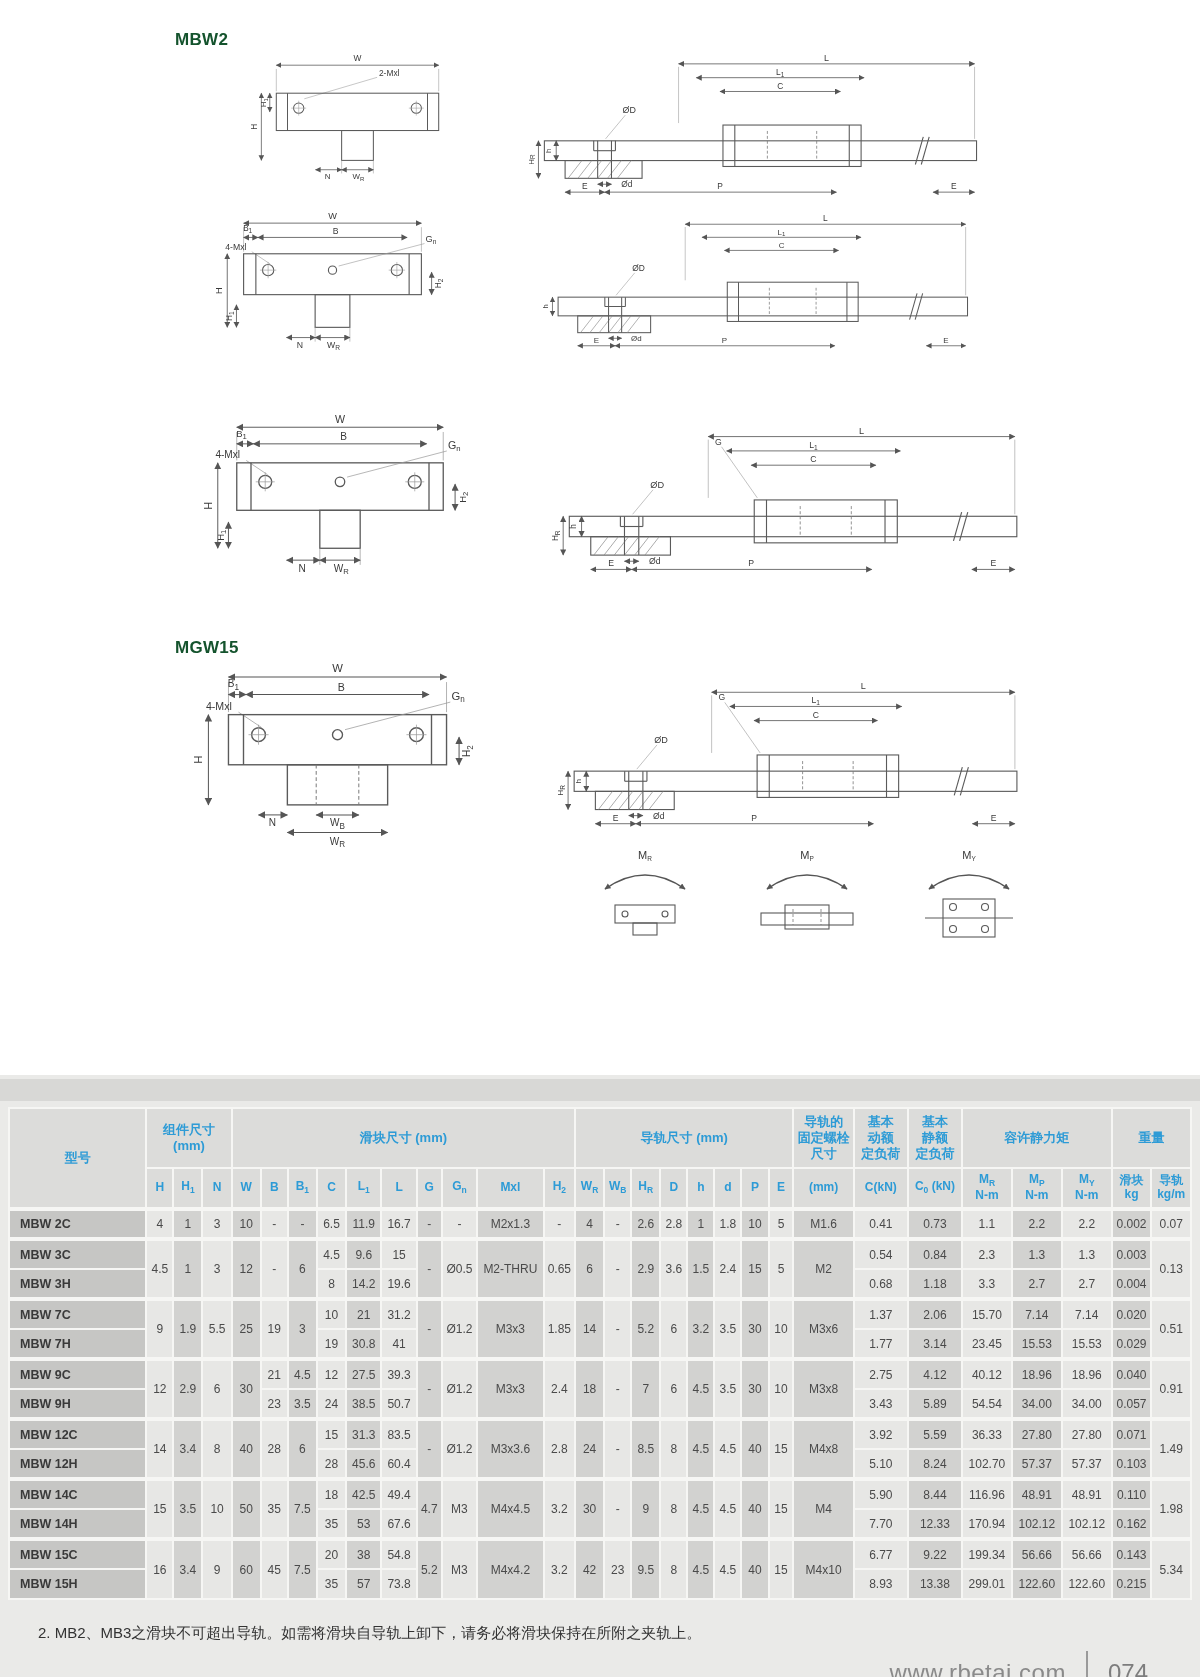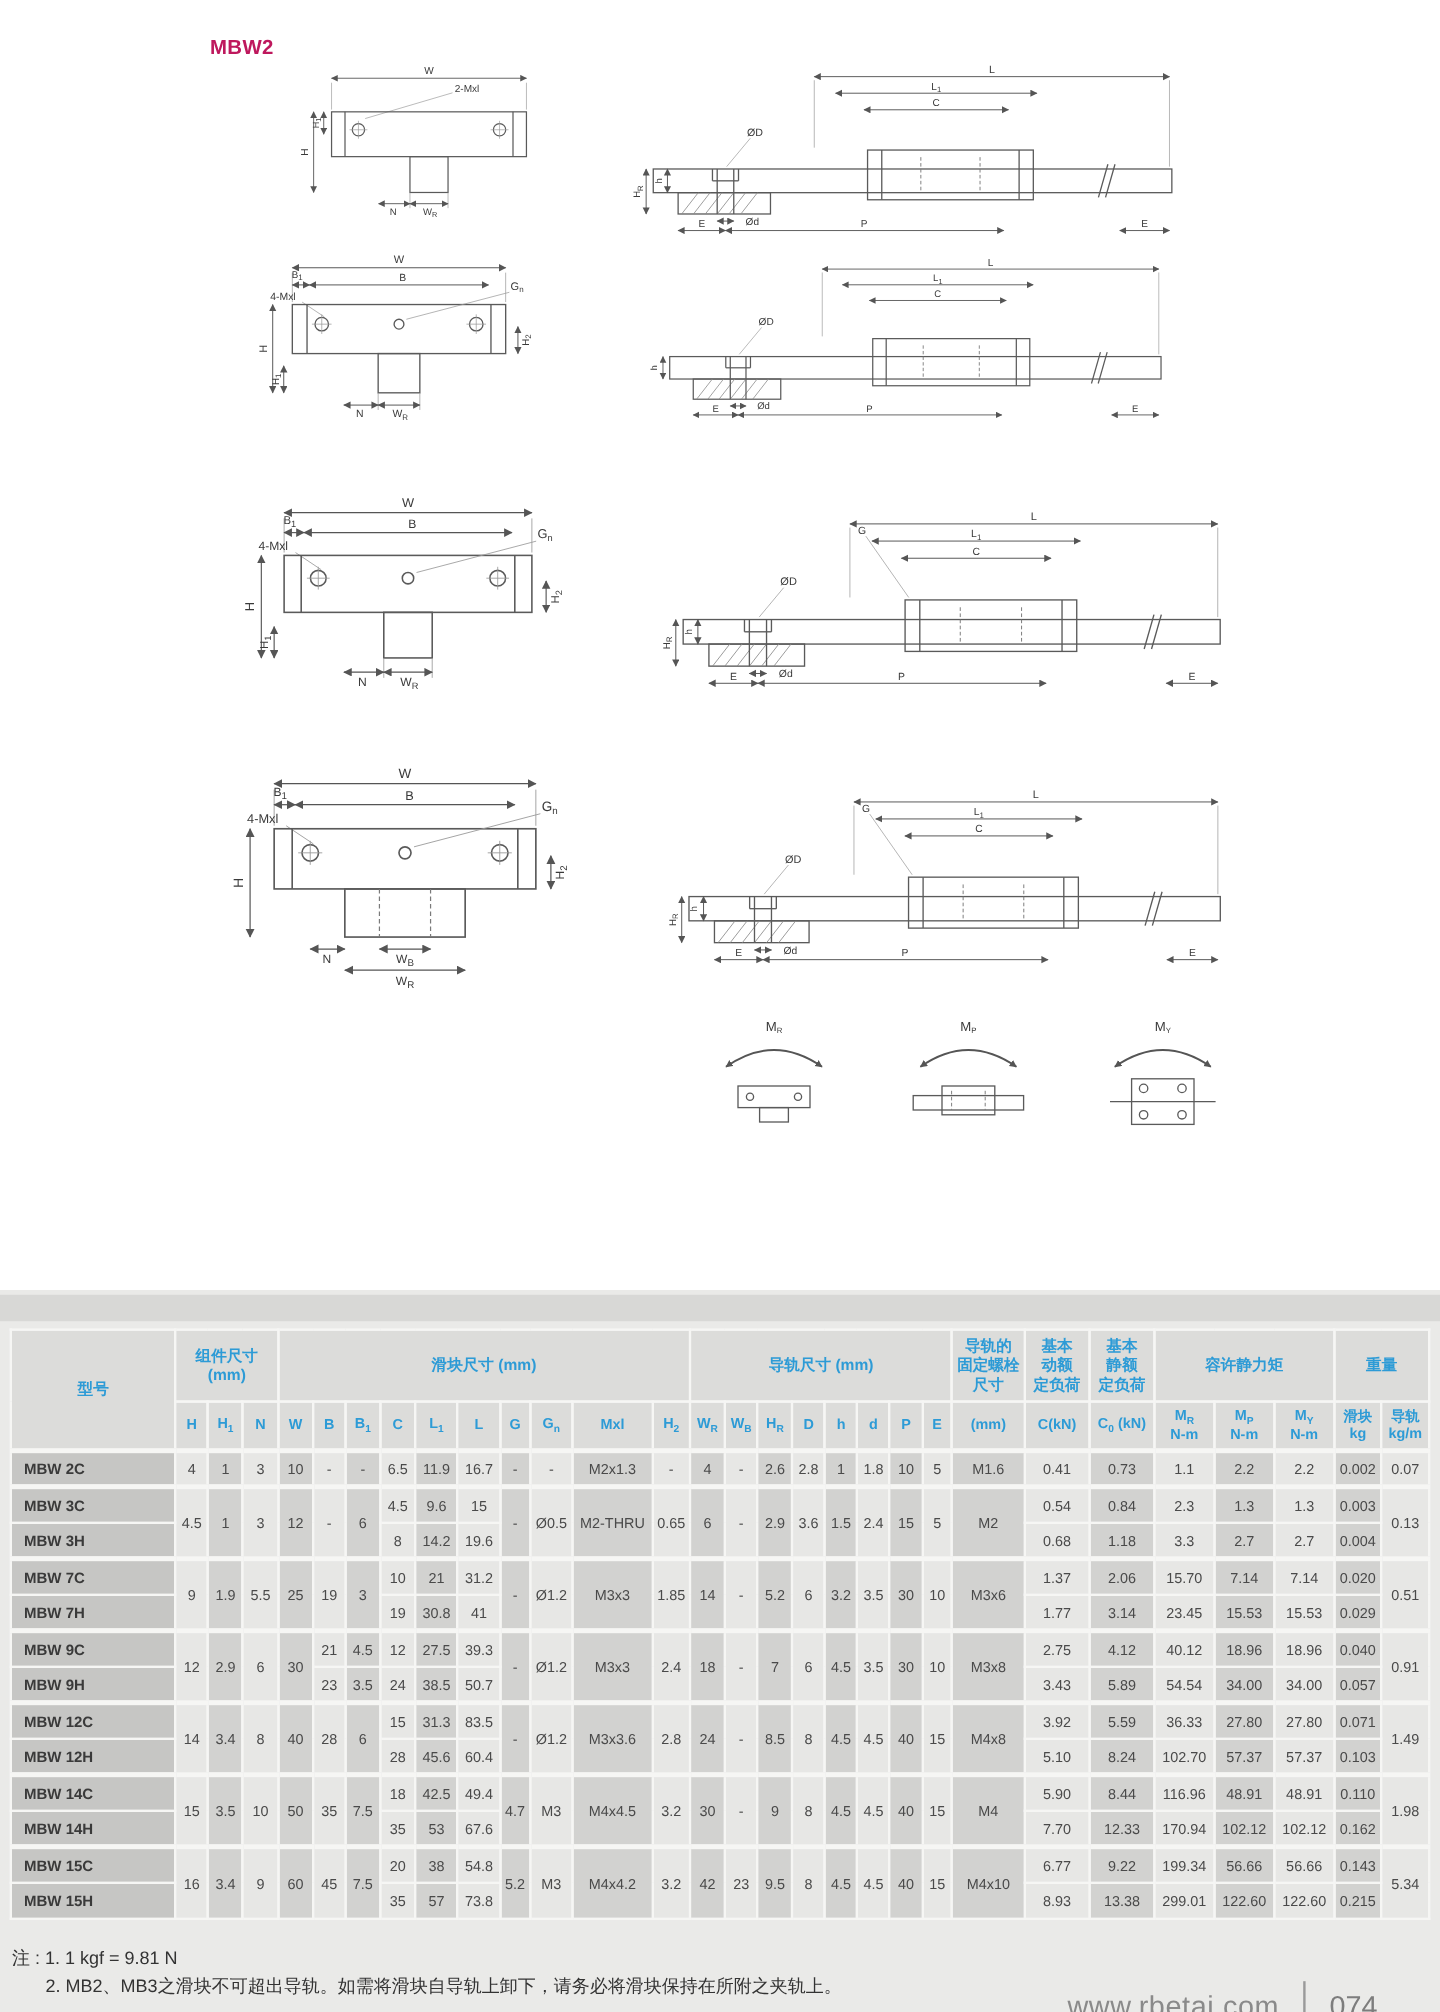--- a/index.html
+++ b/index.html
@@ -3,21 +3,21 @@
 <meta charset="utf-8">
 <style>
   html,body{margin:0;padding:0}
   body{
     width:1200px;height:1677px;background:#ffffff;position:relative;overflow:hidden;
     font-family:"Liberation Sans", sans-serif;
   }
   
   .drawings{position:absolute;left:0;top:0;width:1200px;height:1045px}
   .dgroup{position:absolute}
-  .dtitle{color:#be185d;font-weight:bold;font-size:17px;margin-bottom:4px;letter-spacing:.3px}
+  .dtitle{color:#14532d;font-weight:bold;font-size:17px;margin-bottom:4px;letter-spacing:.3px}
   .dviews{display:flex;align-items:flex-start}
   .dfront,.dside,.mitem{display:block}
   svg{overflow:visible}
   svg .ln{fill:none;stroke:#5a5a5a;stroke-width:1.1}
   svg .lnd{fill:none;stroke:#7a7a7a;stroke-width:.8;stroke-dasharray:3 2}
   svg .dm{stroke:#555;stroke-width:.8;fill:none}
   svg .ext{stroke:#9a9a9a;stroke-width:.6}
   svg .hx{stroke:#8a8a8a;stroke-width:.7}
   svg text{font-family:"Liberation Sans", sans-serif;fill:#3a3a3a}
   .moments{position:absolute;left:585px;top:845px;display:flex;gap:42px}
@@ -323,20 +323,21 @@
               <text x="55" y="137" font-size="8.5" text-anchor="middle">E</text>
               <line x1="75" y1="140" x2="310" y2="140" class="dm" marker-start="url(#ahs2)" marker-end="url(#ahs2)"></line>
               <text x="192" y="137" font-size="8.5" text-anchor="middle">P</text>
               <line x1="408" y1="140" x2="450" y2="140" class="dm" marker-start="url(#ahs2)" marker-end="url(#ahs2)"></line>
               <text x="429" y="137" font-size="8.5" text-anchor="middle">E</text>
             </svg></div>
       </div>
     </div>
 
     <div class="dgroup" style="left:175px;top:638px">
+      <div class="dtitle">MGW15</div>
       <div class="dviews">
         <div class="dfront" style="width:315px;height:188px;margin-left:5px"><svg viewBox="0 0 230 150" width="100%" height="100%" preserveAspectRatio="xMidYMid meet">
   <defs>
                 <marker id="ahf3" markerWidth="8" markerHeight="8" refX="5.5" refY="3" orient="auto-start-reverse" markerUnits="userSpaceOnUse">
   <path d="M0,0 L6,3 L0,6 z" fill="#555"></path>
                 </marker>
               </defs>
               <line x1="28" y1="16" x2="28" y2="40" class="ext"></line>
               <line x1="202" y1="16" x2="202" y2="40" class="ext"></line>
               <line x1="28" y1="12" x2="202" y2="12" class="dm" marker-start="url(#ahf3)" marker-end="url(#ahf3)"></line>
@@ -854,21 +855,20 @@
             <td class="cl">8.93</td>
             <td class="cd">13.38</td>
             <td class="cl">299.01</td>
             <td class="cd">122.60</td>
             <td class="cl">122.60</td>
             <td class="cd">0.215</td>
           </tr>
         </tbody>
       </table>
     <div class="notes">
-      <div>注 : 1. 1 kgf = 9.81 N</div>
       <div class="note2">2. MB2、MB3之滑块不可超出导轨。如需将滑块自导轨上卸下，请务必将滑块保持在所附之夹轨上。</div>
     </div>
     <div class="footer">
       <span class="furl">www.rbetai.com</span>
       <span class="fdiv"></span>
       <span class="fpage">074</span>
     </div>
   </section>
 
 </div>

